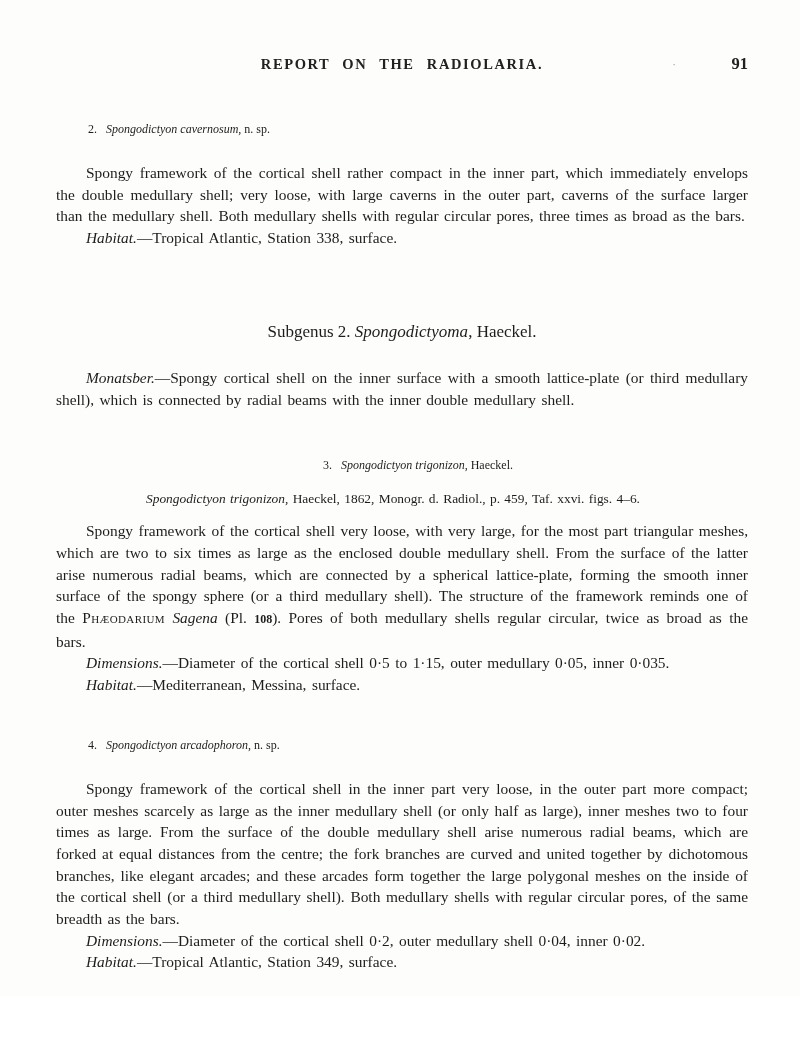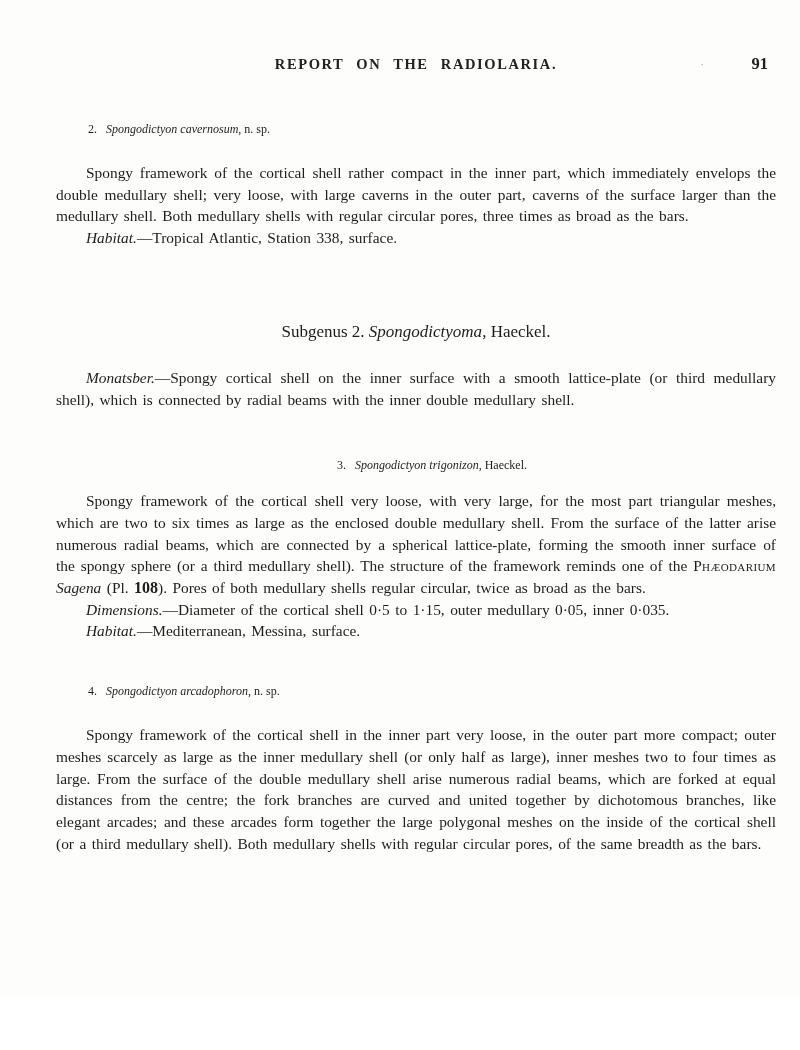--- a/index.html
+++ b/index.html
@@ -9,21 +9,21 @@
   }
   .page {
     position: relative;
     width: 800px;
     height: 996px;
     background: #fdfdfc;
     font-family: "Liberation Serif", "DejaVu Serif", serif;
     color: #1e1d1b;
     overflow: hidden;
     box-sizing: border-box;
-    padding: 56px 24px 0 56px;
+    padding: 56px 52px 0 56px;
   }
   
   .running-head {
     position: relative;
     height: 20px;
   }
   .head-title {
     position: absolute;
     left: 0;
     right: 0;
@@ -36,21 +36,21 @@
   }
   .head-artifact {
     position: absolute;
     right: 72px;
     top: 2px;
     font-size: 11px;
     color: #9a9892;
   }
   .head-page {
     position: absolute;
-    right: 8px;
+    right: 0;
     top: -2px;
     font-size: 16.5px;
     font-weight: bold;
     color: #22211f;
   }
   
   .species-heading {
     margin: 0 0 0 32px;
     font-size: 12px;
     font-weight: normal;
@@ -94,21 +94,21 @@
     margin: 14px 0 0 90px;
   }
   .syn-line {
     margin: 0;
     font-size: 13.4px;
     line-height: 18px;
     word-spacing: 1px;
   }
   .i  { font-style: italic; }
   .sc { font-variant: small-caps; letter-spacing: 0.4px; }
-  .b  { font-weight: bold; font-size: 16px; }
+  .b  { font-weight: bold; font-size: 12px; }
 </style>
 </head>
 <body>
 
 <div class="page">
 
   <div class="running-head">
     <span class="head-title">REPORT ON THE RADIOLARIA.</span>
     <span class="head-artifact">·</span>
     <span class="head-page">91</span>
@@ -121,27 +121,30 @@
 
   <p class="detail-line"><span class="i">Habitat.</span><span>—Tropical Atlantic, Station 338, surface.</span></p>
 
   <h3 class="subgenus-heading"><span>Subgenus 2. </span><span class="i">Spongodictyoma</span><span>, Haeckel.</span></h3>
 
   <p class="body-para mt-def"><span class="i">Monatsber.</span><span>—Spongy cortical shell on the inner surface with a smooth lattice-plate (or third medullary shell), which is connected by radial beams with the inner double medullary shell.</span></p>
 
   <h2 class="species-heading mt-h3"><span class="num">3.</span><span class="i">Spongodictyon trigonizon</span><span>, Haeckel.</span></h2>
 
   <div class="synonymy">
+    <p class="syn-line"><span class="i">Spongodictyon trigonizon</span><span>, Haeckel, 1862, Monogr. d. Radiol., p. 459, Taf. xxvi. figs. 4–6.</span></p>
   </div>
 
   <p class="body-para mt-para3"><span>Spongy framework of the cortical shell very loose, with very large, for the most part triangular meshes, which are two to six times as large as the enclosed double medullary shell. From the surface of the latter arise numerous radial beams, which are connected by a spherical lattice-plate, forming the smooth inner surface of the spongy sphere (or a third medullary shell). The structure of the framework reminds one of the </span><span class="sc">Phæodarium</span><span class="i"> Sagena</span><span> (Pl. </span><span class="b">108</span><span>). Pores of both medullary shells regular circular, twice as broad as the bars.</span></p>
 
   <p class="detail-line"><span class="i">Dimensions.</span><span>—Diameter of the cortical shell 0·5 to 1·15, outer medullary 0·05, inner 0·035.</span></p>
 
   <p class="detail-line"><span class="i">Habitat.</span><span>—Mediterranean, Messina, surface.</span></p>
 
   <h2 class="species-heading mt-h4"><span class="num">4.</span><span class="i">Spongodictyon arcadophoron</span><span>, n. sp.</span></h2>
 
   <p class="body-para mt-para">Spongy framework of the cortical shell in the inner part very loose, in the outer part more compact; outer meshes scarcely as large as the inner medullary shell (or only half as large), inner meshes two to four times as large. From the surface of the double medullary shell arise numerous radial beams, which are forked at equal distances from the centre; the fork branches are curved and united together by dichotomous branches, like elegant arcades; and these arcades form together the large polygonal meshes on the inside of the cortical shell (or a third medullary shell). Both medullary shells with regular circular pores, of the same breadth as the bars.</p>
 
+  <p class="detail-line"><span class="i">Dimensions.</span><span>—Diameter of the cortical shell 0·2, outer medullary shell 0·04, inner 0·02.</span></p>
 
+  <p class="detail-line"><span class="i">Habitat.</span><span>—Tropical Atlantic, Station 349, surface.</span></p>
 
 </div>
 
 </body></html>

